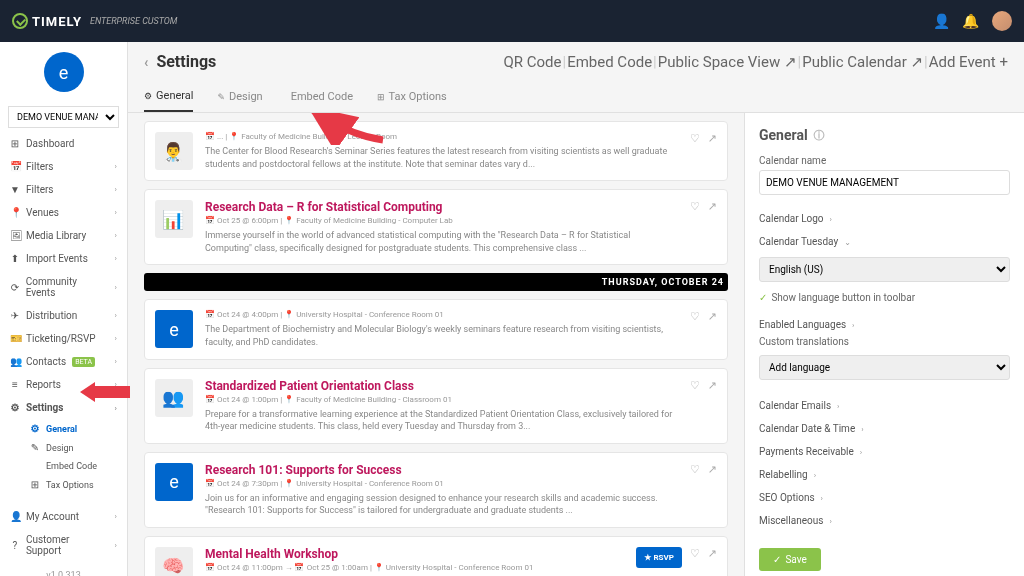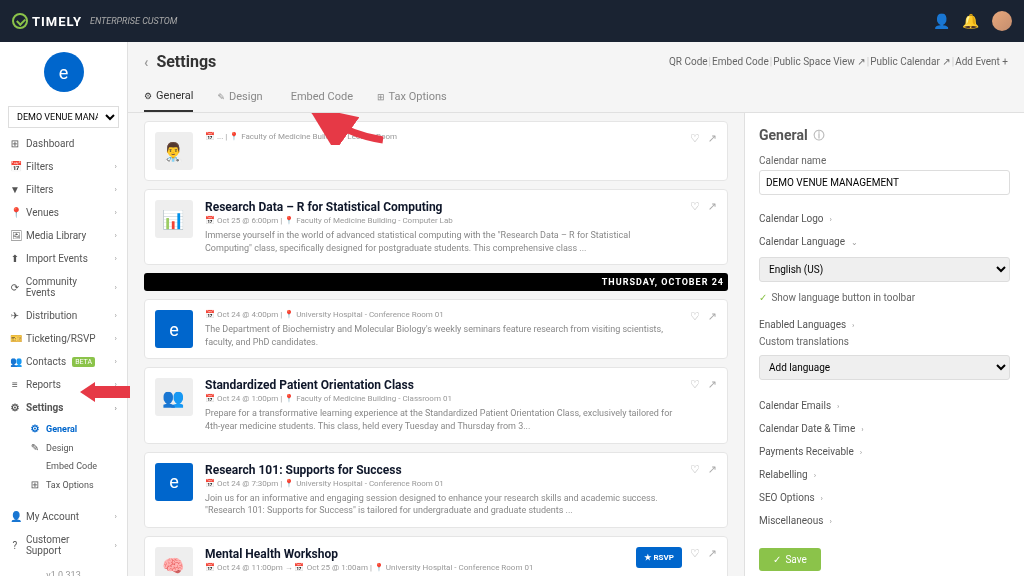--- a/index.html
+++ b/index.html
@@ -25,34 +25,34 @@
 .sb-sub{padding-left:20px}
 .sb-sub .sb-item{padding:4px 10px;font-size:9px}
 .sb-sub .sb-item.active{color:#0066cc}
 .badge{background:#8bc34a;color:#fff;font-size:7px;padding:1px 3px;border-radius:2px}
 .sb-version{text-align:center;font-size:9px;color:#999;padding:8px}
 .sb-spacer{flex:1}
 .main{flex:1;display:flex;flex-direction:column;overflow:hidden}
 .page-header{display:flex;align-items:center;justify-content:space-between;padding:10px 16px;background:#f5f5f5}
 .page-title{font-size:16px;font-weight:700;color:#333;display:flex;align-items:center;gap:8px}
 .back-chev{color:#999;font-size:14px;cursor:pointer}
-.header-links{display:flex;gap:1px;font-size:10px;color:#666}
+.header-links{display:flex;gap:1px;font-size:15px;color:#666}
 .header-links span{cursor:pointer}
 .header-links .sep{color:#ccc}
 .tabs{display:flex;gap:24px;padding:0 16px;border-bottom:1px solid #e0e0e0;background:#f5f5f5}
 .tab{padding:8px 0;font-size:11px;color:#888;cursor:pointer;display:flex;align-items:center;gap:4px}
 .tab.active{color:#333;border-bottom:2px solid #333}
 .tab-icon{font-size:9px}
 .content{flex:1;display:flex;overflow:hidden}
 .events{flex:1;padding:8px 16px;overflow-y:auto;position:relative}
 .event-card{background:#fff;border:1px solid #e5e5e5;border-radius:4px;padding:10px;margin-bottom:8px;display:flex;gap:12px}
 .event-img{width:38px;height:38px;background:#eee;border-radius:3px;flex-shrink:0;display:flex;align-items:center;justify-content:center;font-size:18px}
 .event-img.blue{background:#0066cc;color:#fff}
 .event-body{flex:1}
-.event-title{font-size:12px;font-weight:700;color:#0f172a;margin-bottom:2px}
+.event-title{font-size:12px;font-weight:700;color:#be185d;margin-bottom:2px}
 .event-meta{font-size:8px;color:#999;margin-bottom:4px}
 .event-desc{font-size:9px;color:#888;line-height:1.4}
 .event-actions{display:flex;gap:8px;align-items:flex-start;font-size:11px;color:#aaa}
 .rsvp-btn{background:#0066cc;color:#fff;font-size:8px;padding:6px 8px;border-radius:3px;font-weight:700}
 .date-divider{background:#000;color:#fff;text-align:right;font-size:9px;font-weight:700;padding:4px;letter-spacing:1px;margin-bottom:8px;border-radius:3px}
 .arrow{position:absolute;pointer-events:none;z-index:10}
 .arrow-1{top:-8px;left:180px;width:80px;height:40px}
 .arrow-3{position:absolute;top:382px;left:80px;width:50px;height:20px;z-index:10}
 .right-panel{width:280px;background:#fff;border-left:1px solid #e0e0e0;padding:14px;overflow-y:auto}
 .rp-title{font-size:14px;font-weight:700;color:#555;margin-bottom:12px;display:flex;align-items:center;gap:6px}
@@ -272,20 +272,21 @@
               </marker>
             </defs>
             <path d="M75,35 Q40,30 5,5" stroke="#e63946" stroke-width="7" fill="none" marker-end="url(#ah1)"></path>
           </svg>
 
       <div class="event-card">
             <div class="event-img">👨‍⚕️</div>
     <div class="event-body">
 
       <div class="event-meta">📅 ... | 📍 Faculty of Medicine Building - Lecture Room</div>
+      <div class="event-desc">The Center for Blood Research's Seminar Series features the latest research from visiting scientists as well graduate students and postdoctoral fellows at the institute. Note that seminar dates vary d...</div>
     </div>
     <div class="event-actions">
 
       <span class="heart">♡</span>
       <span class="share">↗</span>
     </div>
           </div>
           <div class="event-card">
             <div class="event-img">📊</div>
     <div class="event-body">
@@ -359,21 +360,21 @@
             <span class="rp-info">ⓘ</span>
           </div>
         <div class="rp-label">Calendar name</div>
         <input class="rp-input" value="DEMO VENUE MANAGEMENT" style="">
         <div class="rp-link">
             <span>Calendar Logo</span>
             <span class="chev">›</span>
           </div>
         <div class="rp-section">
           <div class="rp-link">
-              <span>Calendar Language</span>
+              <span>Calendar Tuesday</span>
               <span class="chev">⌄</span>
             </div>
           <select class="rp-select"><option>English (US)</option></select>
           <div class="rp-check">
               <span class="check-icon">✓</span>
               <span>Show language button in toolbar</span>
             </div>
         </div>
         <div class="rp-link">
             <span>Enabled Languages</span>

